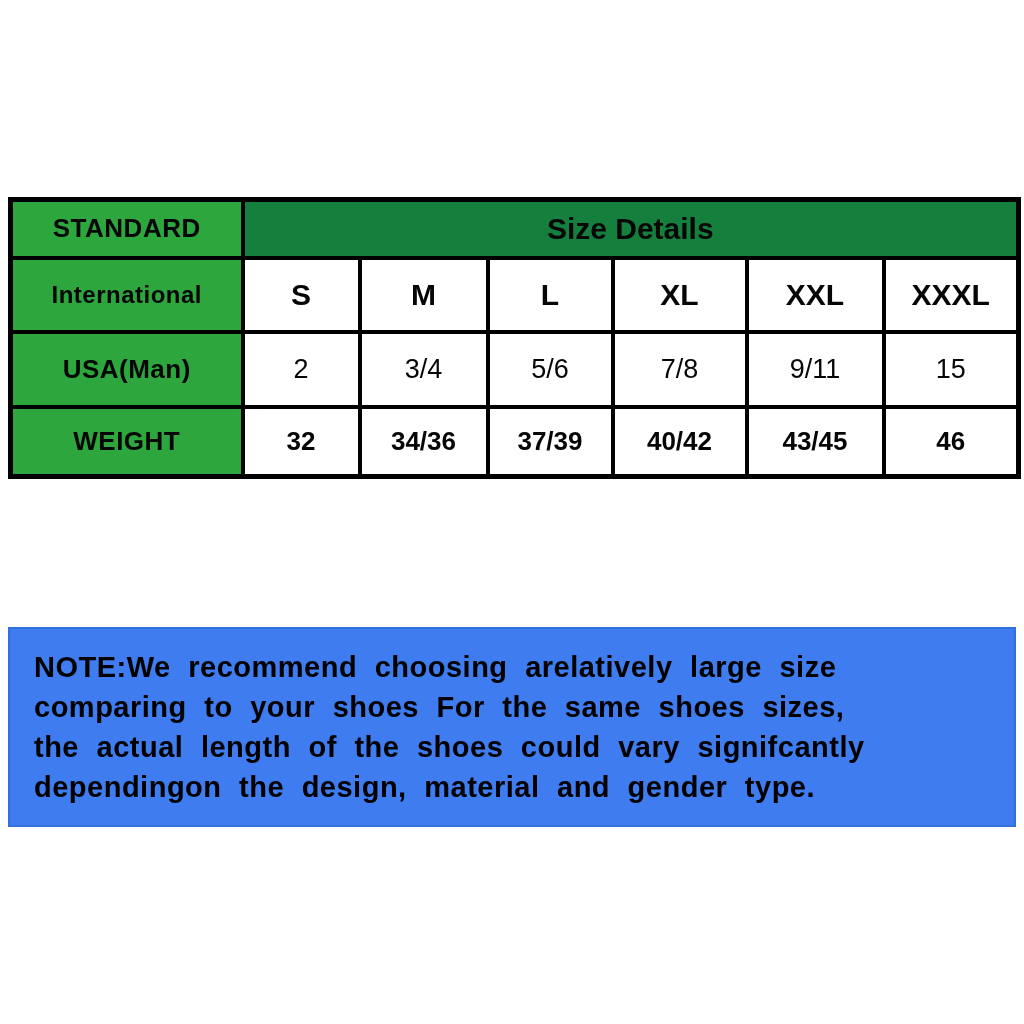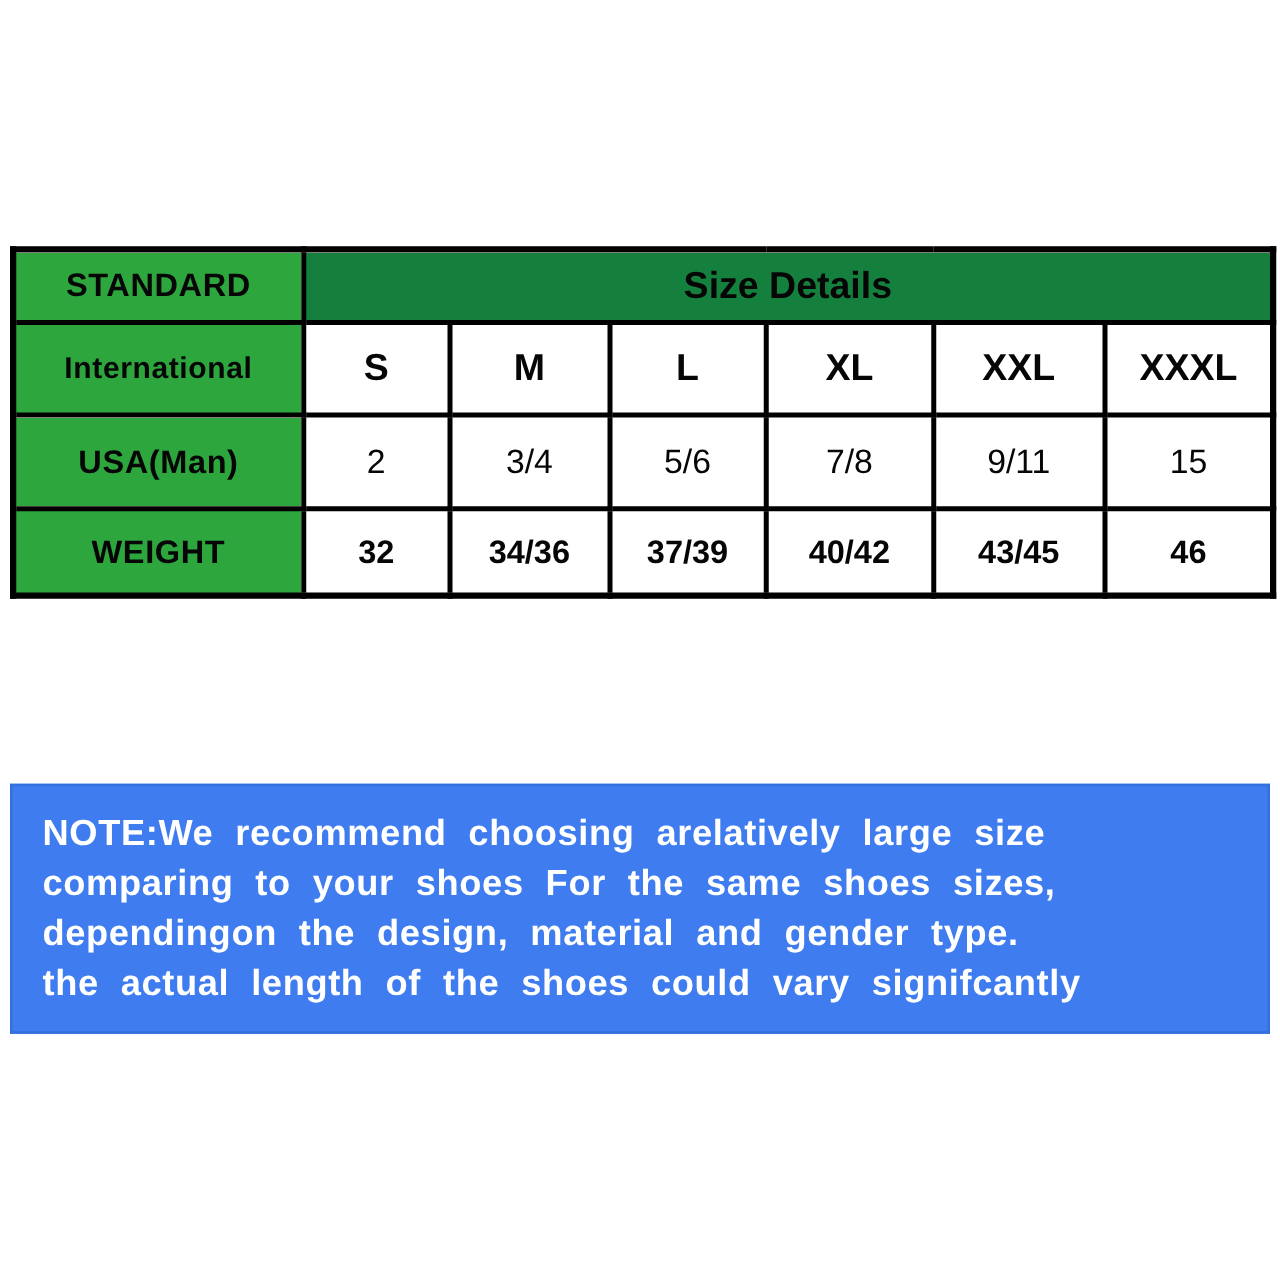--- a/index.html
+++ b/index.html
@@ -52,21 +52,21 @@
   td.pre { white-space: pre-line; line-height: 1.15; font-size: 24px; }
   .note-box {
     position: absolute;
     left: 8px;
     top: 627px;
     width: 1008px;
     height: 200px;
     background: #3e7cf0;
     border: 2px solid #336fdd;
     box-sizing: border-box;
-    color: #ffffff;
+    color: #000000;
     font-weight: bold;
     padding: 18px 0 0 24px;
   }
   .note-line {
     font-size: 29px;
     line-height: 40px;
     letter-spacing: 0.5px;
     word-spacing: 9px;
     white-space: nowrap;
   }
@@ -117,17 +117,17 @@
       <td class="val">40/42</td>
       <td class="val">43/45</td>
       <td class="val">46</td>
     </tr>
   </tbody>
     </table>
 
   <div class="note-box">
     <div class="note-line">NOTE:We recommend choosing arelatively large size</div>
     <div class="note-line">comparing to your shoes For the same shoes sizes,</div>
+    <div class="note-line">the actual length of the shoes could vary signifcantly</div>
     <div class="note-line">dependingon the design, material and gender type.</div>
-    <div class="note-line">the actual length of the shoes could vary signifcantly</div>
   </div>
 
 </div>
 
 </body></html>

